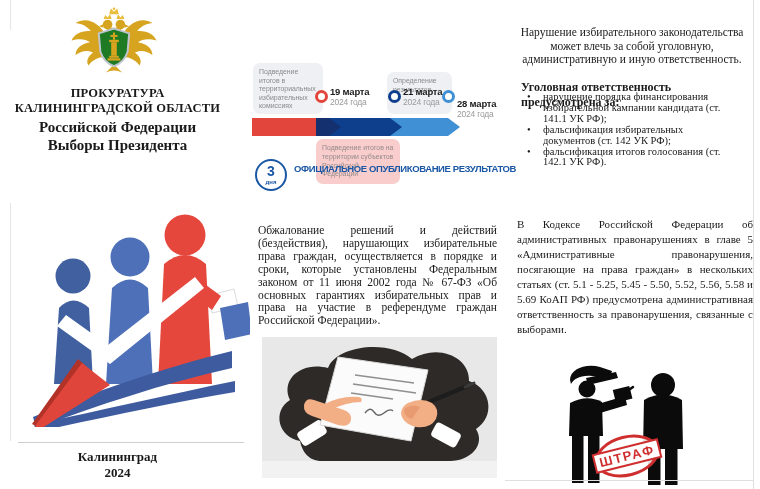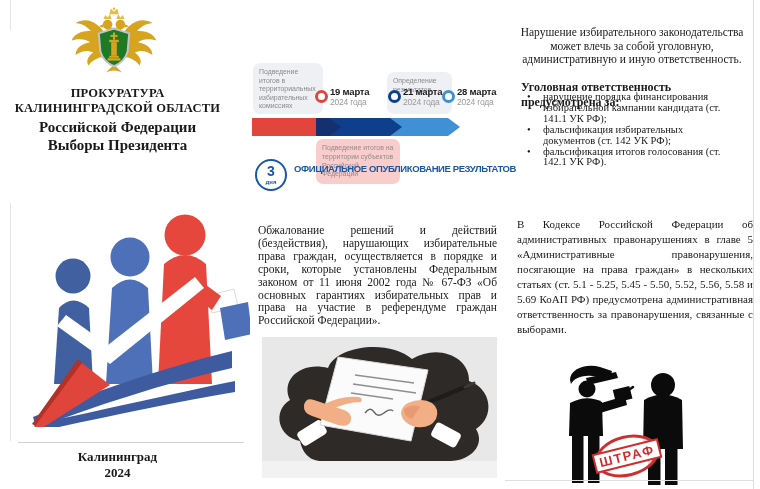--- a/index.html
+++ b/index.html
@@ -33,21 +33,21 @@
   .tl-box3{left:66px;top:139px;width:84px;height:45px;font-size:6.9px;line-height:8.8px;
        background:var(--pink-box-bg,#f8cdcc);color:#968b8b;}
   .tl-circle{position:absolute;top:90px;width:7px;height:7px;border-radius:50%;background:#fff;
        border:3px solid #000;}
   .c1{left:65px;border-color:var(--timeline-red,#e2453c);}
   .c2{left:138px;border-color:var(--timeline-navy,#0e3f8d);}
   .c3{left:192px;border-color:var(--timeline-lightblue,#3f90d4);}
   .tl-date{position:absolute;top:86px;width:48px;font-family:"Liberation Sans",sans-serif;}
   .tl-date b{display:block;font-size:9.5px;color:#1c1c1c;letter-spacing:-.2px;}
   .tl-date span{display:block;font-size:8.5px;color:#9a9a9a;letter-spacing:-.2px;}
-  .d1{left:80px;} .d2{left:153px;} .d3{left:207px;}
+  .d1{left:80px;} .d2{left:153px;} .d3{left:207px;margin-top:12px;}
   .tl-arrow{position:absolute;left:2px;top:115px;width:215px;height:24px;}
   .badge{position:absolute;left:5px;top:159px;width:28px;height:28px;border-radius:50%;
        border:2.5px solid var(--publication-blue,#1a57a5);box-sizing:content-box;text-align:center;
        font-family:"Liberation Sans",sans-serif;color:var(--publication-blue,#1a57a5);background:#fff;}
   .badge-num{font-size:14px;font-weight:bold;line-height:15px;margin-top:3px;}
   .badge-unit{font-size:6px;line-height:6px;font-weight:bold;}
   .pub-title{position:absolute;left:44px;top:163px;width:206px;white-space:nowrap;
        font-family:"Liberation Sans",sans-serif;font-weight:bold;font-size:9.5px;letter-spacing:-.4px;
        color:var(--publication-blue,#1a57a5);}
   .pub-sub{position:absolute;left:44px;top:175px;width:200px;

